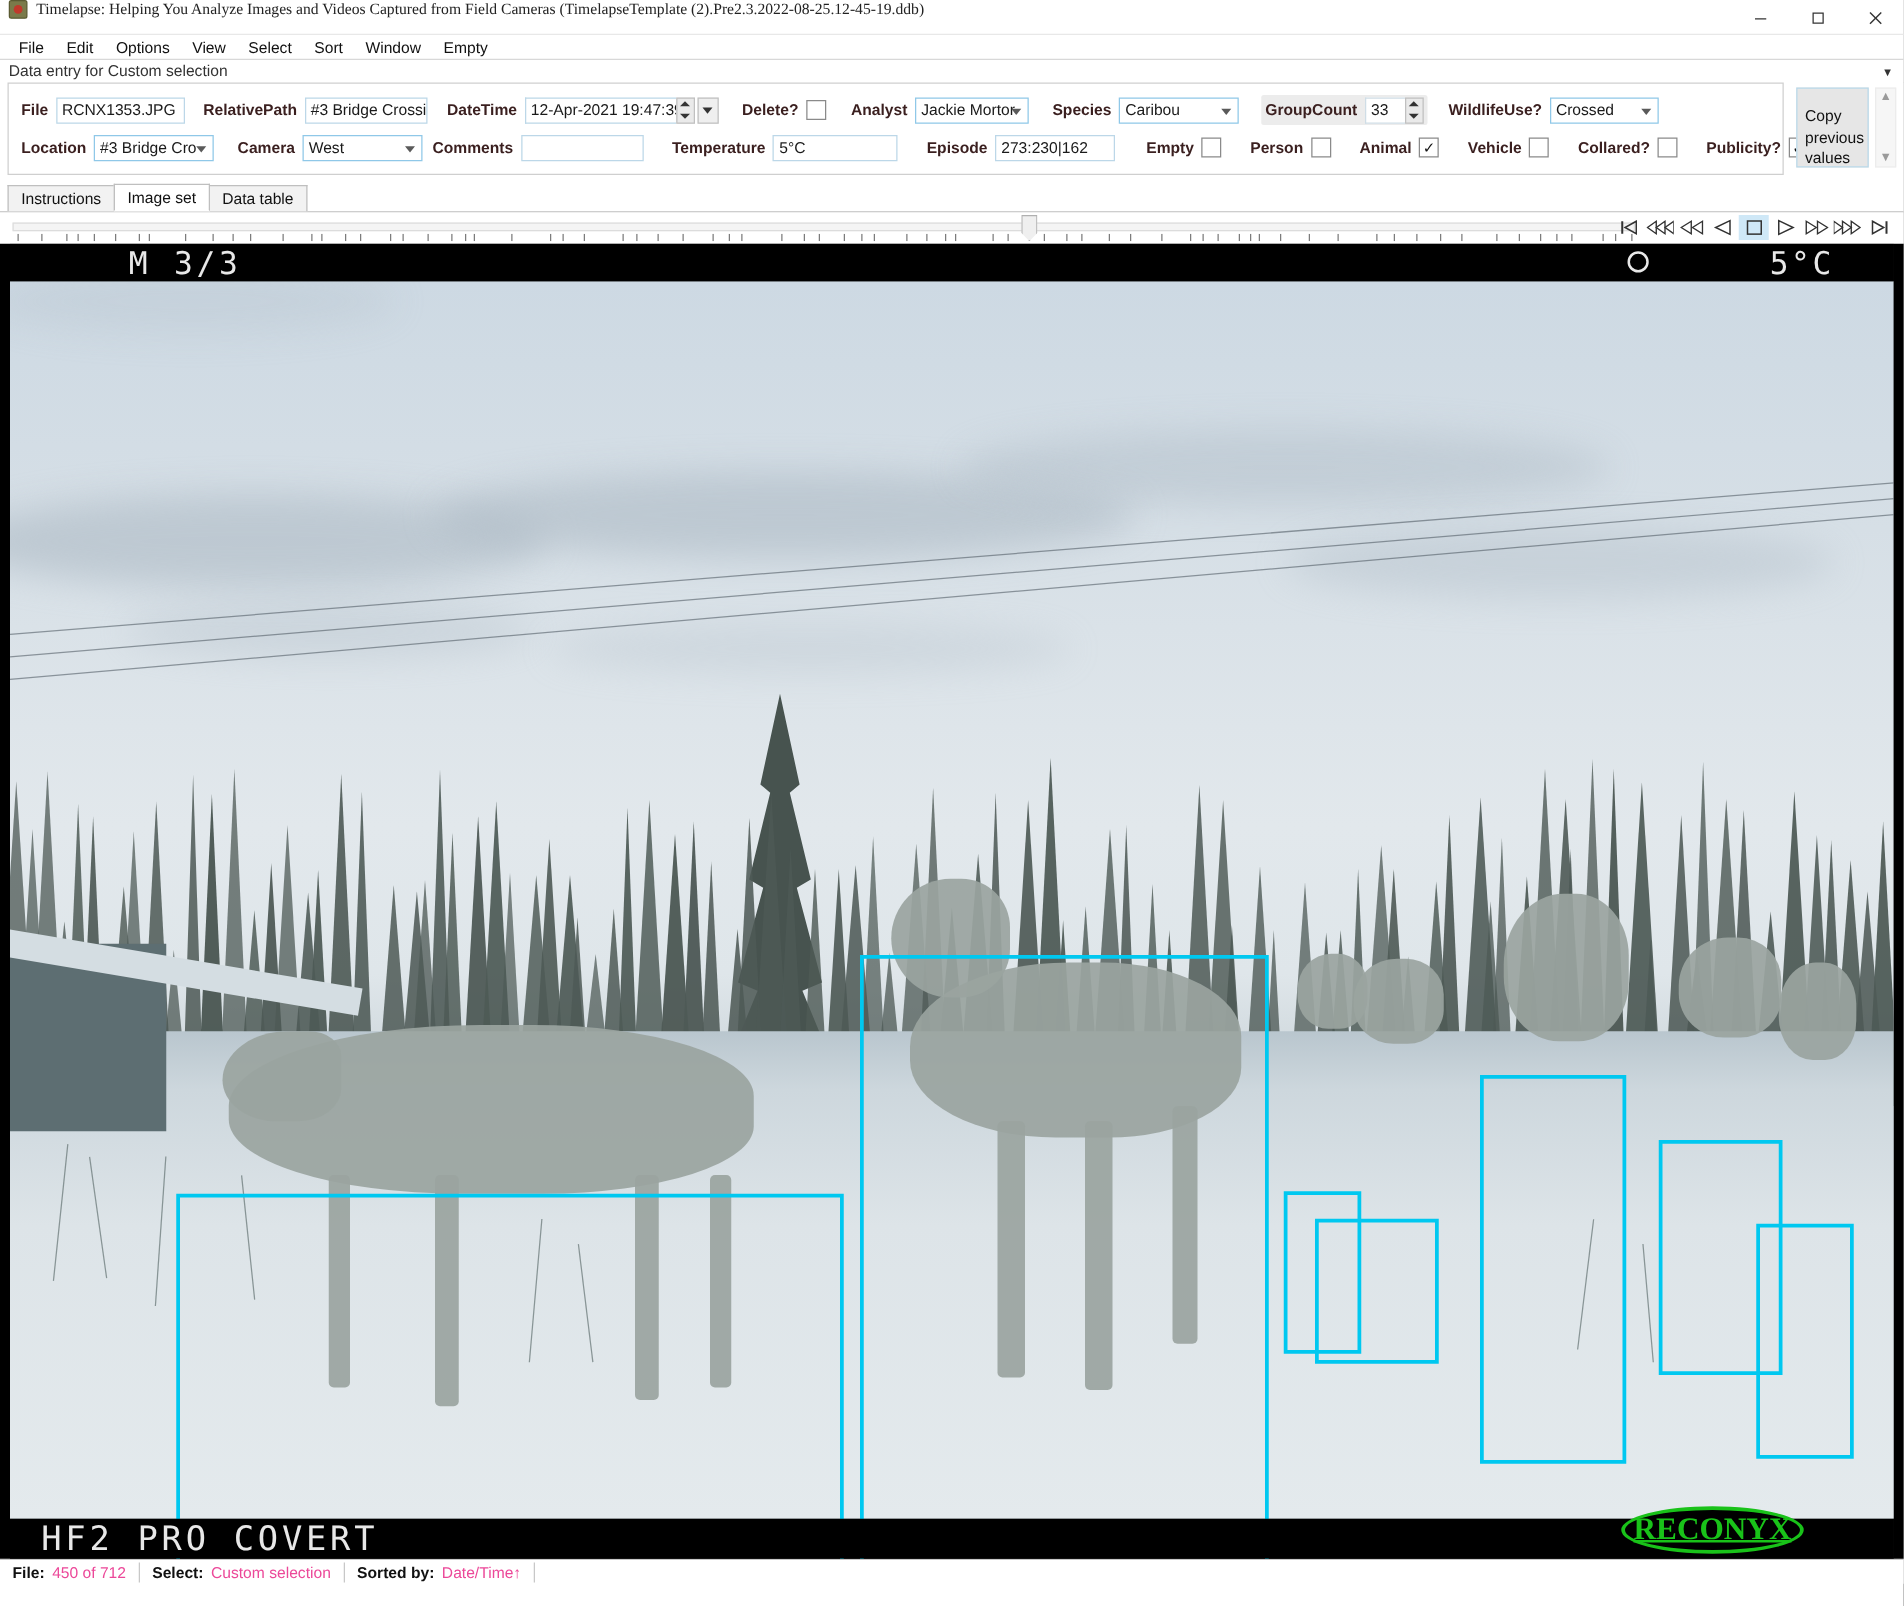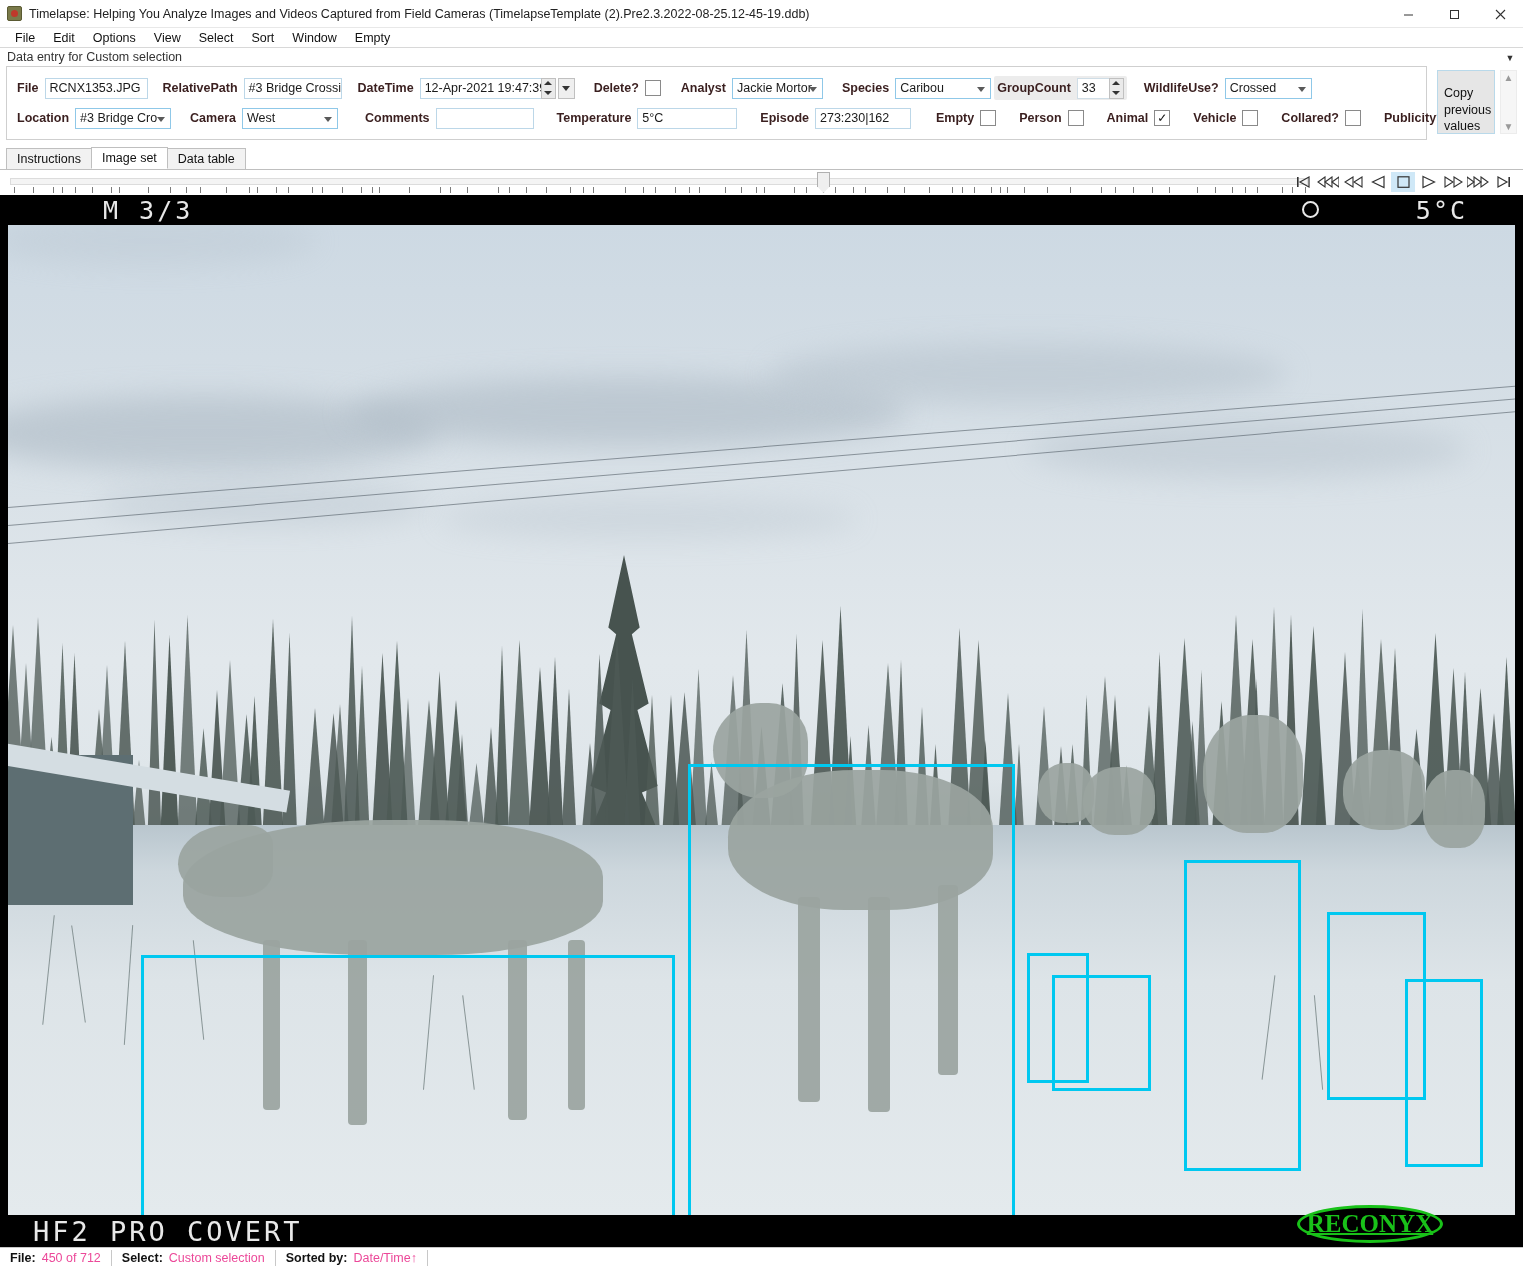--- a/index.html
+++ b/index.html
@@ -6,23 +6,24 @@
   html, body { margin:0; padding:0; }
   body {
     width:1523px; height:1285px; overflow:hidden;
     font-family:"Liberation Sans", sans-serif;
     font-size:13px; color:#1a1a1a;
     background:#ffffff;
   }
 
   
   #titlebar{
-    height:28px; display:flex; align-items:center;
+    height:28px; display:flex; 
     background:#ffffff; border-bottom:1px solid #e8e8e8;
     position:relative;
+    font-family:Liberation Serif, serif;
   }
   #app-icon{
     width:15px;height:15px;margin:0 7px 0 7px;
     background:#7a7a4a; border:1px solid #5a5a32; border-radius:2px;
     display:flex;align-items:center;justify-content:center; flex:none;
   }
   #app-icon i{ display:block;width:7px;height:7px;border-radius:50%;background:#c0392b; }
   #title-text{ font-size:12.5px; color:#222; white-space:nowrap; }
   #win-btns{ position:absolute; right:0; top:0; height:28px; display:flex; }
   .winbtn{ width:46px;height:28px; display:flex;align-items:center;justify-content:center;
@@ -265,21 +266,21 @@
         <span class="chk"></span>
       </div>
       <div class="fld" style="margin-left:17px">
         <span class="lbl">Analyst</span>
         <span class="combo" style="width:91px">Jackie Mortor</span>
       </div>
       <div class="fld" style="margin-left:16px">
         <span class="lbl">Species</span>
         <span class="combo" style="width:96px">Caribou</span>
       </div>
-      <div class="fld" style="background:#ececec;height:24px;padding:0 3px;border-radius:2px">
+      <div class="fld" style="margin-left:15px;background:#ececec;height:24px;padding:0 3px;border-radius:2px">
         <span class="lbl">GroupCount</span>
         <span class="tbox plain" style="width:32px;border-right:none;justify-content:flex-start">33</span>
         <span class="spin">
             <span class="up"></span>
             <span class="dn"></span>
           </span>
       </div>
       <div class="fld" style="margin-left:14px">
         <span class="lbl">WildlifeUse?</span>
         <span class="combo" style="width:87px">Crossed</span>
@@ -288,21 +289,21 @@
 
     <div class="row">
       <div class="fld">
         <span class="lbl">Location</span>
         <span class="combo" style="width:96px">#3 Bridge Cro</span>
       </div>
       <div class="fld" style="margin-left:16px">
         <span class="lbl">Camera</span>
         <span class="combo" style="width:96px">West</span>
       </div>
-      <div class="fld" style="margin-left:24px">
+      <div class="fld" style="margin-left:5px">
         <span class="lbl">Comments</span>
         <span class="tbox" style="width:98px"></span>
       </div>
       <div class="fld" style="margin-left:20px">
         <span class="lbl">Temperature</span>
         <span class="tbox" style="width:100px">5°C</span>
       </div>
       <div class="fld" style="margin-left:20px">
         <span class="lbl">Episode</span>
         <span class="tbox" style="width:96px">273:230|162</span>

